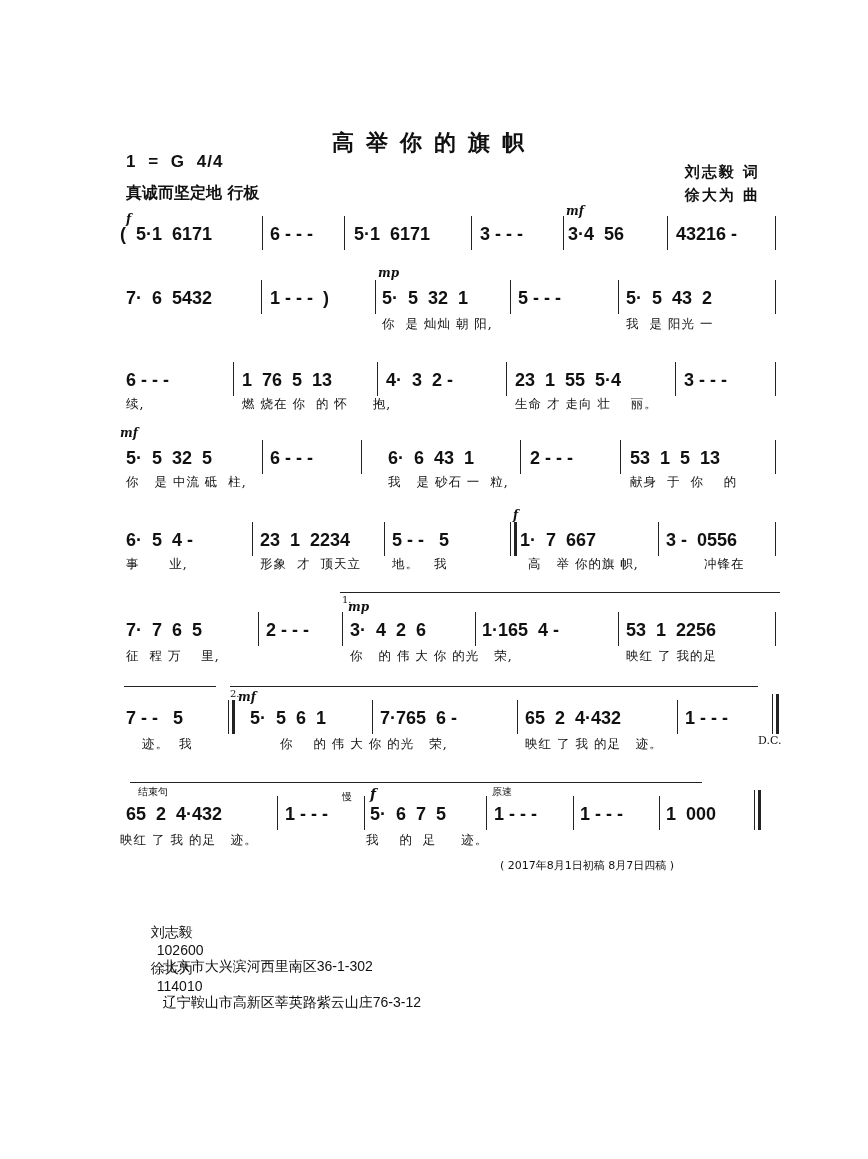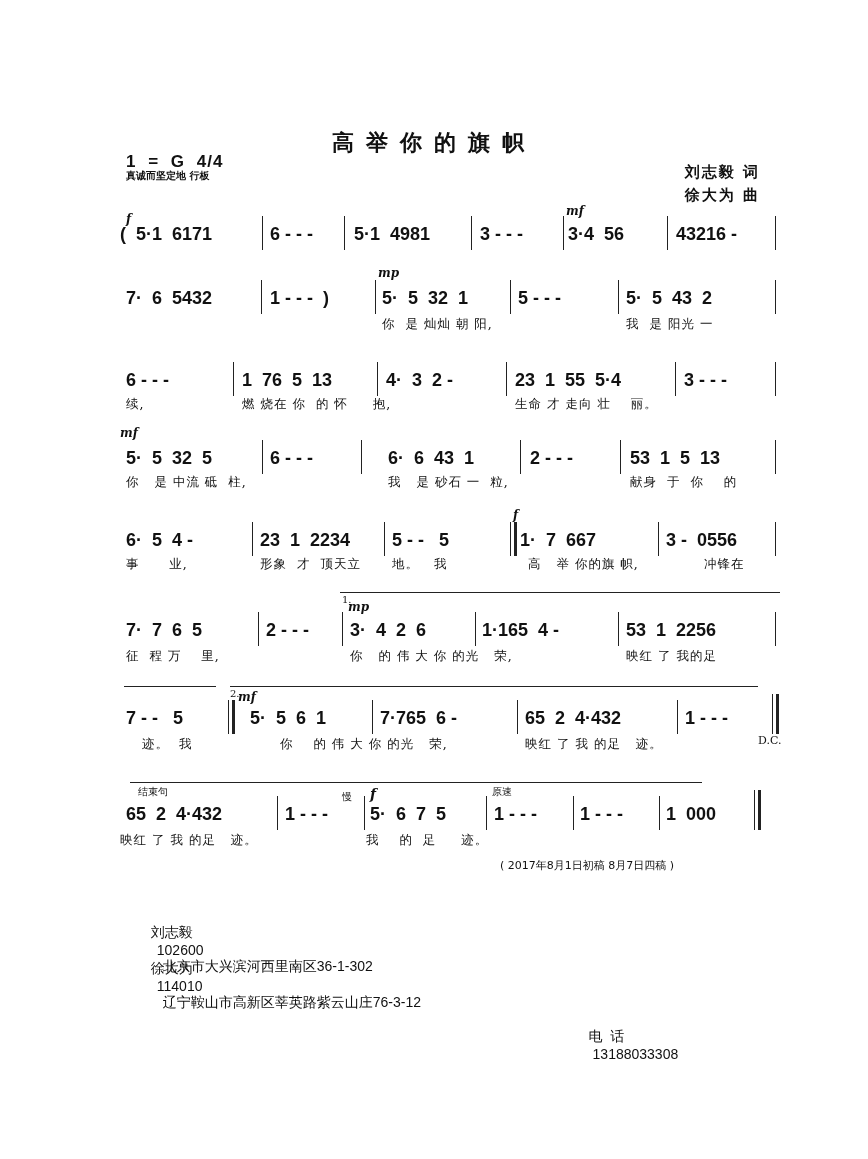--- a/index.html
+++ b/index.html
@@ -1,20 +1,20 @@
 <!DOCTYPE html>
 <html><head>
 <meta charset="utf-8">
 <style>
   html, body { margin:0; padding:0; background:#ffffff; }
   body { width:868px; height:1159px; position:relative; overflow:hidden; color:#111; font-family:"DejaVu Sans", sans-serif; }
   .abs { position:absolute; }
   .title { left:0; width:868px; top:128px; text-align:center; font-family:"DejaVu Serif", serif; font-size:22px; letter-spacing:12px; font-weight:bold; }
   .key { left:126px; top:152px; font-size:17px; font-weight:bold; font-family:"Liberation Sans", sans-serif; letter-spacing:1px; word-spacing:6px; }
-  .tempo { left:126px; top:169px; font-size:10px; font-weight:bold; font-family:"DejaVu Serif", serif; }
+  .tempo { left:126px; top:183px; font-size:16px; font-weight:bold; font-family:"DejaVu Serif", serif; }
   .credit { right:108px; font-size:15px; font-weight:bold; font-family:"DejaVu Serif", serif; letter-spacing:2px; }
   .line { left:120px; width:660px; height:40px; }
   .notes { position:absolute; top:8px; font-family:"Liberation Sans", sans-serif; font-size:18px; font-weight:bold; white-space:pre; }
   .bar { position:absolute; top:0px; width:1px; height:34px; background:#222; }
   .lyr { position:absolute; font-family:"DejaVu Serif", serif; font-size:12.5px; white-space:pre; letter-spacing:1px; }
   .dyn { position:absolute; font-family:"DejaVu Serif", serif; font-style:italic; font-weight:bold; font-size:12px; }
   .small { position:absolute; font-family:"DejaVu Serif", serif; font-size:10px; }
   .footer { left:143px; font-size:14px; font-family:"Liberation Sans", sans-serif; white-space:pre; }
   .note-date { left:478px; top:858px; font-size:11px; font-family:"DejaVu Sans", sans-serif;margin-left:22px; }
   .bracket { position:absolute; border-top:1px solid #222; }
@@ -28,21 +28,21 @@
 <div class="abs tempo">真诚而坚定地  行板</div>
 <div class="abs credit" style="top:163px;">刘志毅 词</div>
 <div class="abs credit" style="top:186px;text-align:right;">徐大为 曲</div>
 
 <div class="abs line" style="top:216px;">
   <span class="dyn" style="left:6px;top:-4px;">f</span>
   <span class="notes" style="left:0px;">(  5·1  6171</span>
   <span class="bar" style="left:142px;"></span>
   <span class="notes" style="left:150px;">6 - - -</span>
   <span class="bar" style="left:224px;"></span>
-  <span class="notes" style="left:234px;">5·1  4981</span>
+  <span class="notes" style="left:234px;">5·1  6171</span>
   <span class="bar" style="left:351px;"></span>
   <span class="notes" style="left:360px;">3 - - -</span>
   <span class="bar" style="left:443px;"></span>
   <span class="dyn" style="left:446px;top:-12px;">mf</span>
   <span class="notes" style="left:448px;text-align:center;">3·4  56</span>
   <span class="bar" style="left:547px;"></span>
   <span class="notes" style="left:556px;">43216 -</span>
   <span class="bar" style="left:655px;"></span>
 </div>
 
@@ -180,17 +180,13 @@
 
 <div class="abs footer" style="top:908px;">
   <span>刘志毅</span>
   <span style="margin-left:6px;">102600</span>
   <span style="margin-left:12px;">北京市大兴滨河西里南区36-1-302</span>
 </div>
 <div class="abs footer" style="top:944px;">
   <span>徐大为</span>
   <span style="margin-left:6px;">114010</span>
   <span style="margin-left:12px;">辽宁鞍山市高新区莘英路紫云山庄76-3-12</span>
-  <span style="position:absolute;left:430px;width:200px;">
-    <span>电  话</span>
-    <span style="margin-left:4px;">13188033308</span>
-  </span>
 </div>
 
 </body></html>

